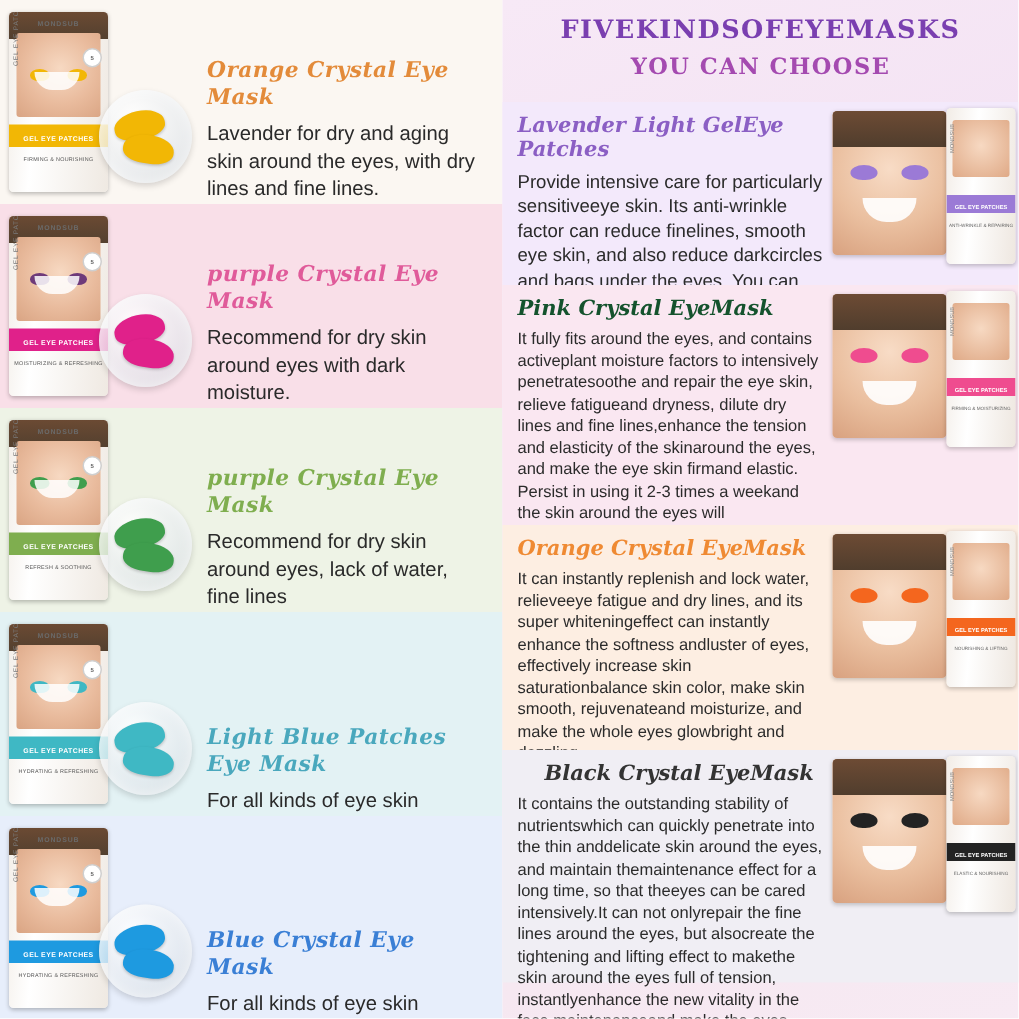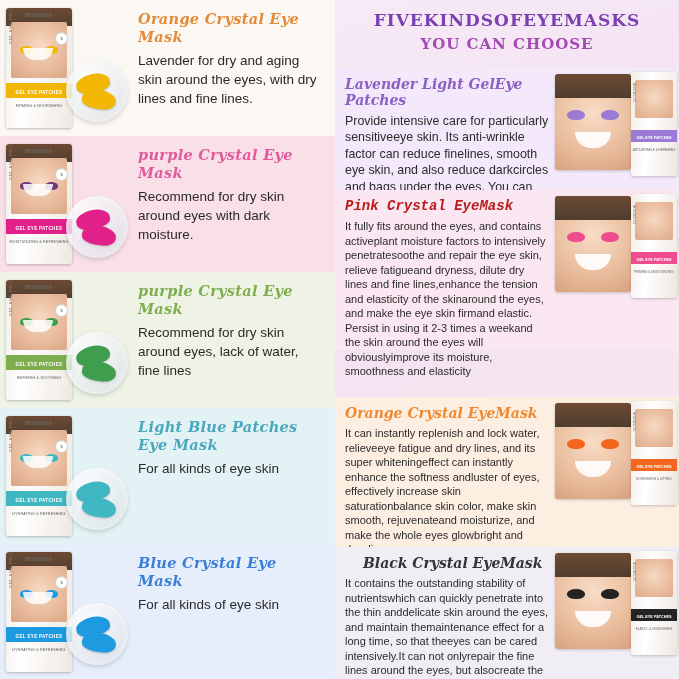--- a/index.html
+++ b/index.html
@@ -6,21 +6,21 @@
   body{
     width:679px;height:679px;
     font-family:"Liberation Sans", sans-serif;
     background:#ffffff;
     overflow:hidden;
   }
   .page{position:relative;width:679px;height:679px;display:flex;}
 
   
   .left{width:335px;height:679px;position:relative;}
-  .lrow{position:relative;display:flex;align-items:flex-start;box-sizing:border-box;}
+  .lrow{position:relative;display:flex;align-items:flex-end;box-sizing:border-box;}
   .lrow.r1{height:136px;background:#fbf7f2;}
   .lrow.r2{height:136px;background:#f9dfe8;}
   .lrow.r3{height:136px;background:#eef3e6;}
   .lrow.r4{height:136px;background:#e3f2f4;}
   .lrow.r5{height:135px;background:#e7eefb;}
 
   .pack{width:132px;height:100%;position:relative;flex:0 0 132px;}
   .ltext{flex:1;padding:10px 12px 0 6px;box-sizing:border-box;}
 
   .ltitle{
@@ -57,29 +57,29 @@
   .rcard{position:relative;box-sizing:border-box;display:flex;}
   .rcard .rtextwrap{flex:1;padding:8px 6px 6px 10px;box-sizing:border-box;}
   .rcard .rpack{flex:0 0 124px;position:relative;}
 
   .rtitle{
     font-family:"DejaVu Serif", serif;
     font-style:italic;font-weight:bold;
     font-size:14px;margin-bottom:5px;
   }
   .rtitle.lav{color:#8b5fc4;}
-  .rtitle.pink{color:#b91c1c;font-family:Liberation Mono, monospace;}
+  .rtitle.pink{color:#14532d;}
   .rtitle.orange{color:#ef8a33;}
   .rtitle.black{color:#333333;margin-left:18px;}
   .rbody{font-size:11px;line-height:1.32;color:#2b2b2b;}
   .rbody.big{font-size:12.4px;line-height:1.32;}
 
   .c1{height:122px;background:#f3e9fb;}
   .c2{height:160px;background:#fae7f1;}
-  .c3{height:150px;background:#fdeee2;margin-top:47px;}
+  .c3{height:150px;background:#fdeee2;}
   .c4{height:155px;background:#f0eef4;}
 
   
   .box{
     position:absolute;left:6px;top:8px;width:66px;height:120px;
     border-radius:3px;
     background:linear-gradient(95deg,#f3eee8 0%,#ffffff 30%,#efe9e2 100%);
     box-shadow:0 1px 3px rgba(0,0,0,.25);
     overflow:hidden;
   }

